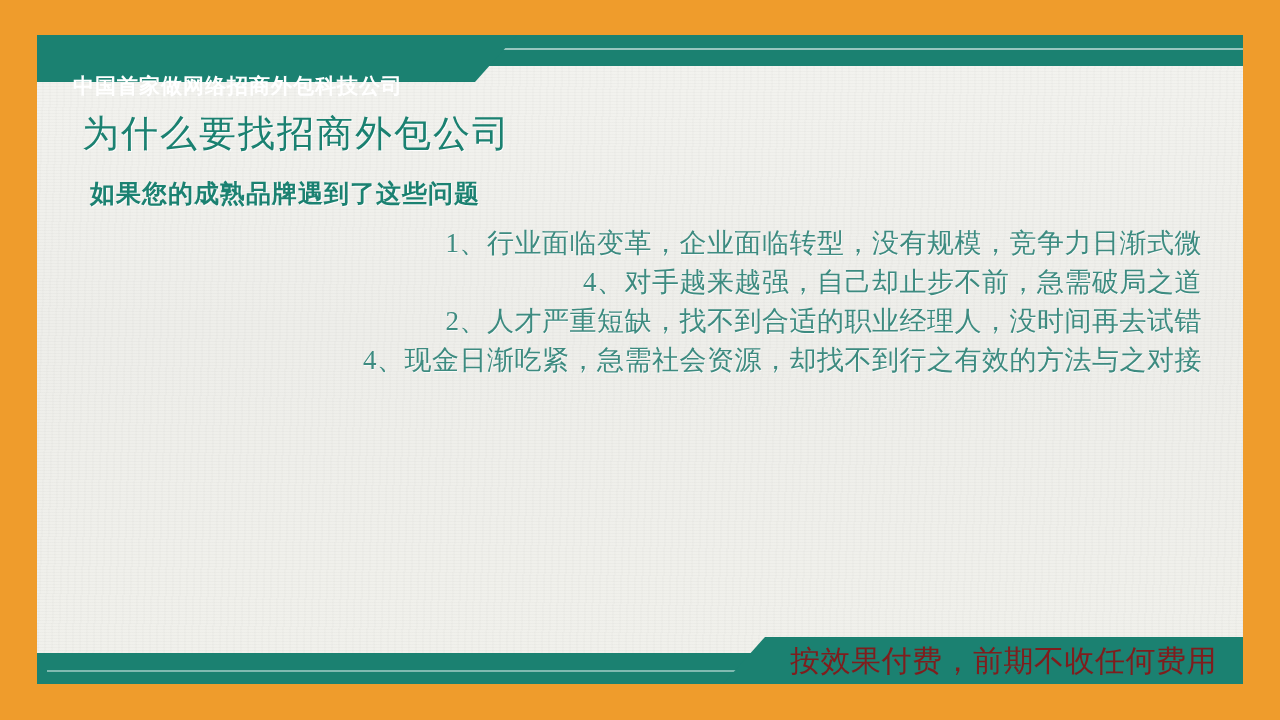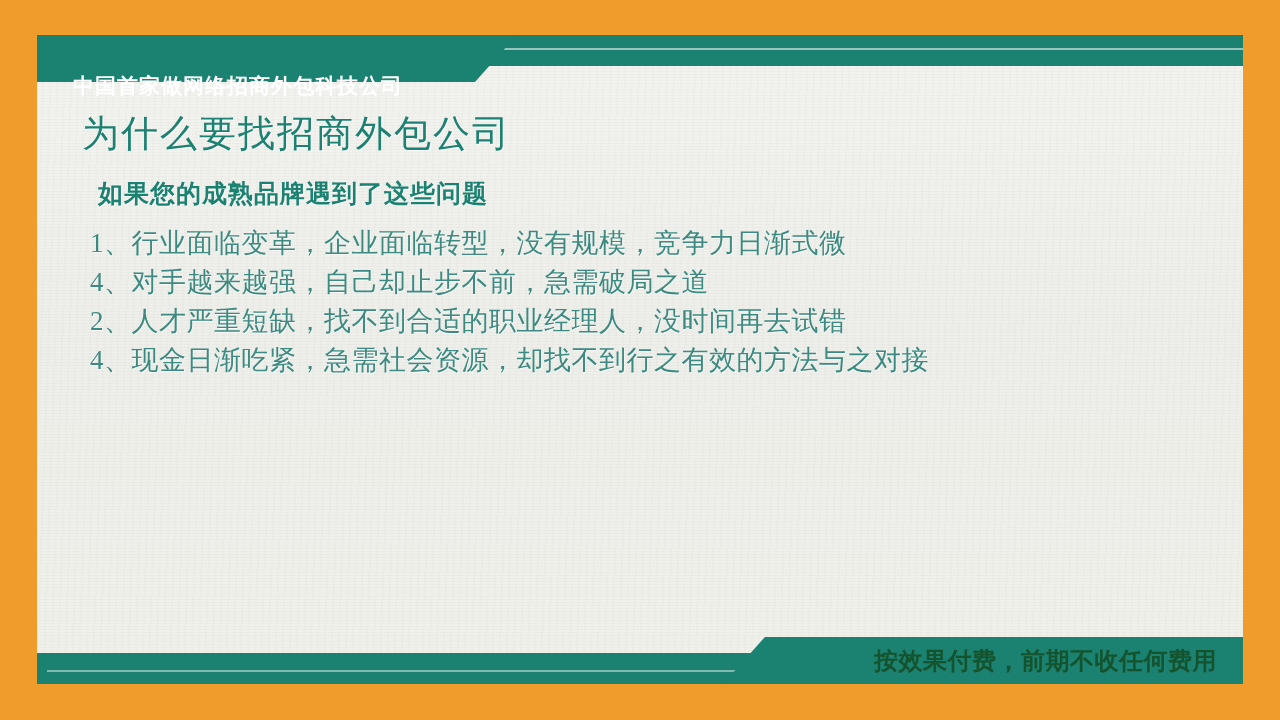--- a/index.html
+++ b/index.html
@@ -121,24 +121,24 @@
     top: 0;
     width: 520px;
     height: 47px;
     background: #1b8171;
     clip-path: polygon(42px 0, 520px 0, 520px 47px, 0 47px);
   }
   .footer-label {
     position: absolute;
     right: 26px;
     top: 24px;
-    font-size: 24px;
-    font-weight: 700;
+    font-size: 30px;
+    font-weight: 400;
     letter-spacing: 0.5px;
-    color: #14532d;
+    color: #7f1d1d;
     line-height: 1;
     transform: translateY(-50%);
     white-space: nowrap;
   }
 
   
   .content {
     position: absolute;
     left: 82px;
     top: 112px;
@@ -148,38 +148,38 @@
     font-size: 37px;
     font-weight: 400;
     color: #1b8171;
     letter-spacing: 2px;
     line-height: 1.2;
     margin: 0 0 22px 0;
     text-shadow: 1px 1px 0 rgba(255,255,255,0.85);
   }
   .section {
     margin-bottom: 8px;
-    margin-left: 8px;
   }
   .section-heading {
     font-size: 25px;
     font-weight: 700;
     color: #1b8171;
     letter-spacing: 1px;
     line-height: 1.25;
     margin: 0 0 14px 8px;
     text-shadow: 1px 1px 0 rgba(255,255,255,0.8);
   }
   .section-2 .section-heading {
     margin-top: 32px;
   }
   .item-list {
     list-style: none;
     margin: 0;
     padding: 0;
+    text-align: right;
   }
   .item {
     font-family: "Liberation Serif", "DejaVu Serif", serif;
     font-size: 27px;
     color: #3d8b80;
     line-height: 1.45;
     letter-spacing: 0.5px;
     white-space: nowrap;
     text-shadow: 0.5px 0.5px 0 rgba(255,255,255,0.7);
   }

